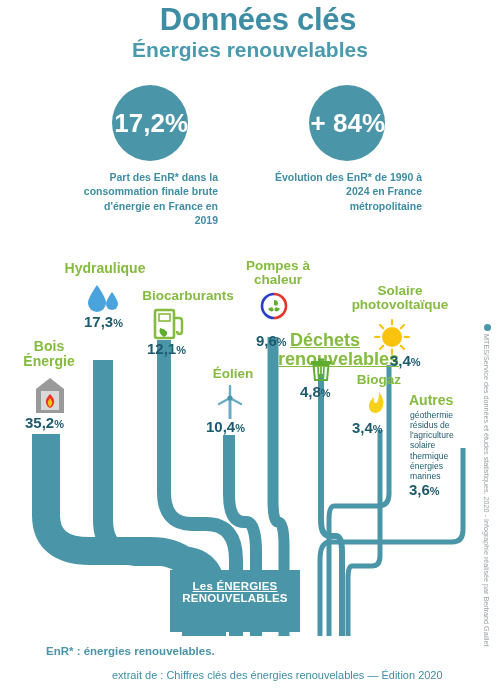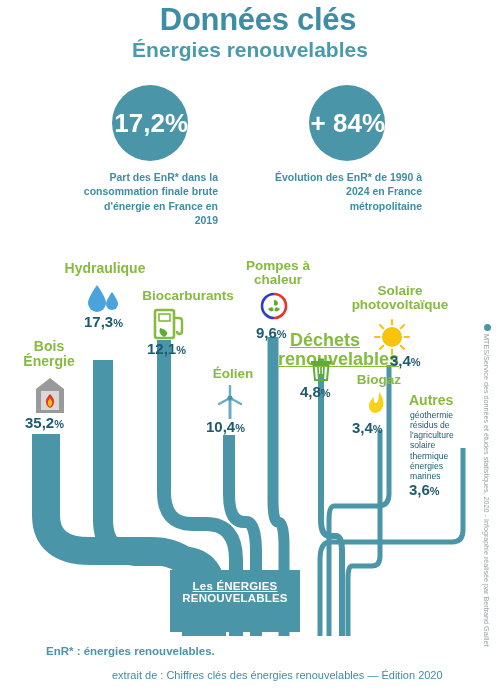--- a/index.html
+++ b/index.html
@@ -190,21 +190,21 @@
   <div class="src-name" style="left:236px; top:259px; width:84px; font-size:13.5px;">Pompes à<br>chaleur</div>
   <svg class="src-icon" style="left:260px; top:292px;" width="28" height="28">
     <path d="M14 2 a12 12 0 0 1 0 24" fill="none" stroke="#E8332A" stroke-width="2.6"></path>
     <path d="M14 2 a12 12 0 0 0 0 24" fill="none" stroke="#2B3EC9" stroke-width="2.6"></path>
     <circle cx="14" cy="14" r="8" fill="#fff"></circle>
     <path d="M14 8 q4 0 4 3.5 q0 2 -4 2.5 q0 -6 0 -6 Z" fill="#5FAE32"></path>
     <path d="M20 17 q-2 3.5 -5 2 q-1.5 -1.5 1 -4 q5 2 4 2 Z" fill="#5FAE32"></path>
     <path d="M8 17 q2 3.5 5 2 q1.5 -1.5 -1 -4 q-5 2 -4 2 Z" fill="#5FAE32"></path>
     <circle cx="14" cy="14.5" r="1.6" fill="#fff"></circle>
   </svg>
-  <div class="src-pct" style="left:256px; top:324px;">
+  <div class="src-pct" style="left:256px; top:332px;">
     <span>9,6</span><span class="u">%</span>
   </div>
 
   <div class="src-name" style="left:278px; top:331px; width:94px; font-size:18px;text-decoration:underline;">Déchets<br>renouvelables</div>
   <svg class="src-icon" style="left:310px; top:358px;" width="22" height="24">
     <rect x="1" y="3" width="20" height="3.4" fill="#5FAE32"></rect>
     <rect x="8" y="0.5" width="6" height="2.4" fill="#5FAE32"></rect>
     <path d="M3.5 7 L5 22 L17 22 L18.5 7 Z" fill="none" stroke="#5FAE32" stroke-width="2"></path>
     <path d="M8 9 L8.6 20 M14 9 L13.4 20 M11 9 L11 20" stroke="#5FAE32" stroke-width="1.7"></path>
   </svg>

